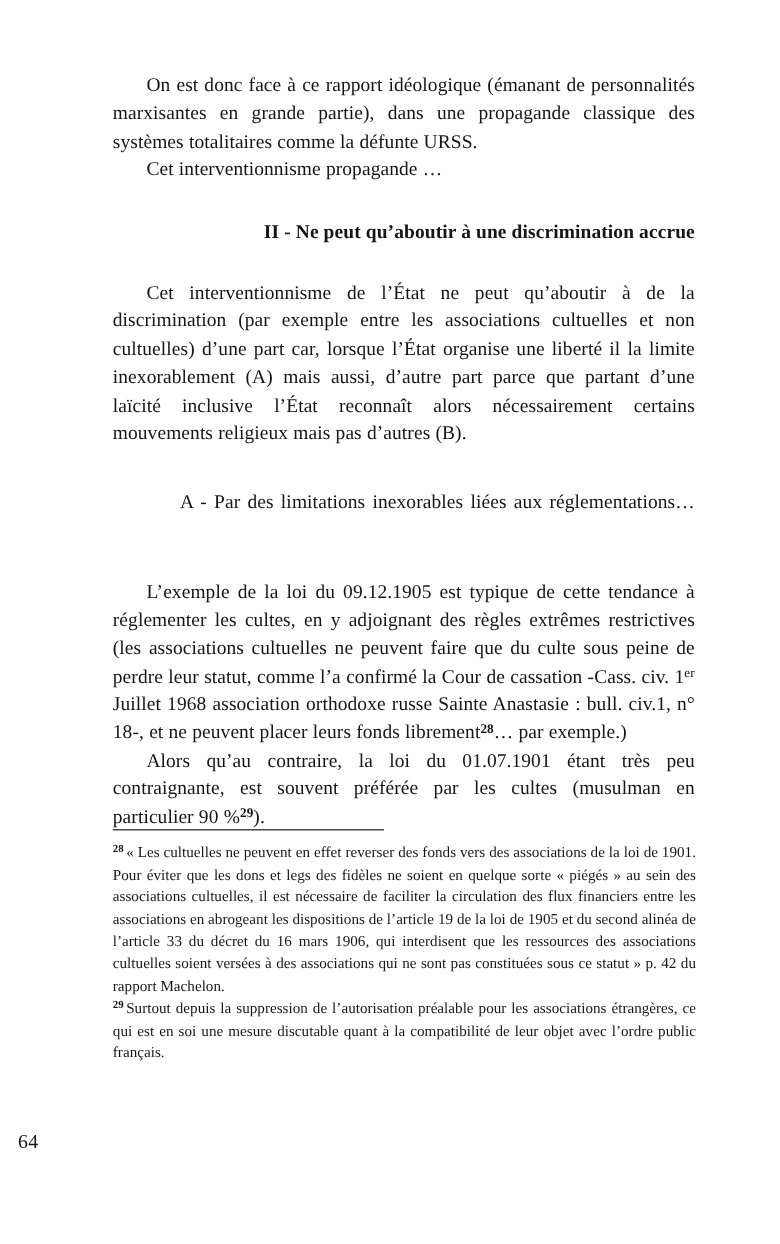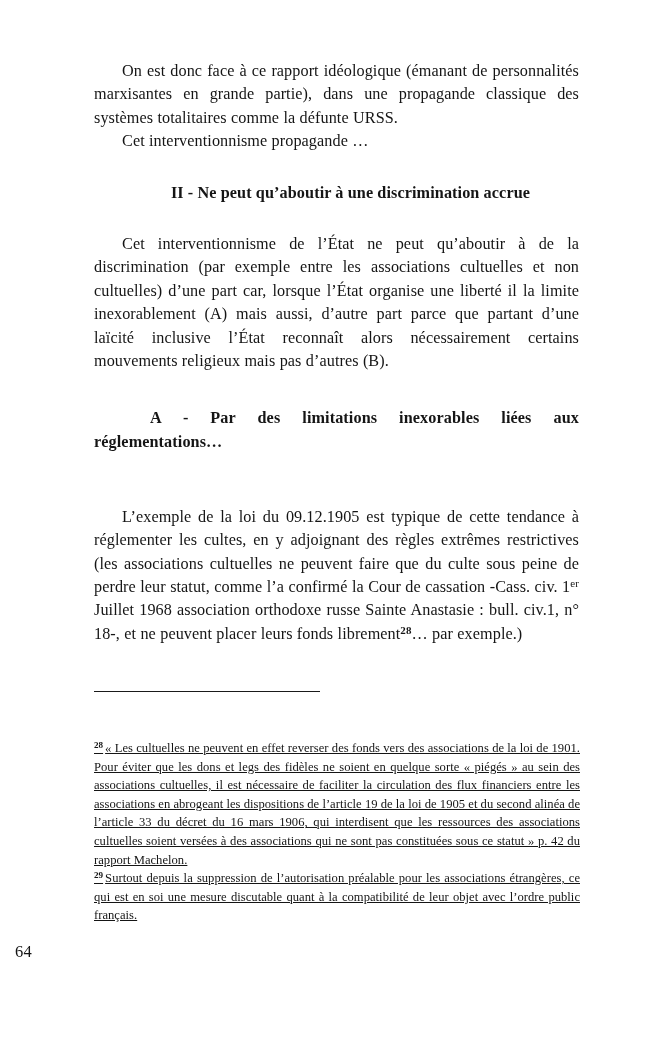--- a/index.html
+++ b/index.html
@@ -37,29 +37,29 @@
     letter-spacing: 0.08px;
     word-spacing: 0.2px;
   }
   .gap-md { height: 28px; }
   .gap-lg { height: 34px; }
   h2.heading {
     margin: 0;
     font-size: 16.2px;
     line-height: 23.4px;
     font-weight: bold;
-    text-align: center;
+    text-align: right;
     text-indent: 28px;
     letter-spacing: 0.1px;
   }
   h3.subheading {
     margin: 0;
     font-size: 16.2px;
     line-height: 23.4px;
-    font-weight: bold;
+    font-weight: normal;
     text-align: justify;
     text-indent: 56px;
     letter-spacing: 0.1px;
   }
   h3.subheading::after {
     content: "";
     display: inline-block;
     width: 100%;
     height: 0;
   }
@@ -70,23 +70,22 @@
     width: 485px;
   }
   .footnote-rule {
     width: 226px;
     height: 0;
     border-top: 1.6px solid #1a1a1a;
   }
   .footnotes {
     position: absolute;
     left: 94px;
-    top: 739px;
+    top: 701px;
     width: 486px;
-    text-decoration: underline;
   }
   p.footnote {
     margin: 0;
     font-size: 12.6px;
     line-height: 18.6px;
     text-align: justify;
     text-indent: 0;
     letter-spacing: 0.02px;
   }
   sup {
@@ -135,20 +134,21 @@
     <p class="body-par">Cet interventionnisme de l’État ne peut qu’aboutir à de la discrimination (par exemple entre les associations cultuelles et non cultuelles) d’une part car, lorsque l’État organise une liberté il la limite inexorablement (A) mais aussi, d’autre part parce que partant d’une laïcité inclusive l’État reconnaît alors nécessairement certains mouvements religieux mais pas d’autres (B).</p>
 
     <div class="gap-lg"></div>
 
     <h3 class="subheading">A -  Par des limitations inexorables liées aux réglementations…</h3>
 
     <div class="gap-md"></div>
 
     <p class="body-par"><span>L’exemple de la loi du 09.12.1905 est typique de cette tendance à réglementer les cultes, en y adjoignant des règles extrêmes restrictives (les associations cultuelles ne peuvent faire que du culte sous peine de perdre leur statut, comme l’a confirmé la Cour de cassation -Cass. civ. 1</span><sup class="plain">er</sup><span> Juillet 1968 association orthodoxe russe Sainte Anastasie : bull. civ.1, n° 18-, et ne peuvent placer leurs fonds librement</span><sup>28</sup><span>… par exemple.)</span></p>
 
+    <p class="body-par"><span>Alors qu’au contraire, la loi du 01.07.1901 étant très peu contraignante, est souvent préférée par les cultes (musulman en particulier 90 %</span><sup>29</sup><span>).</span></p>
 
   </div>
 
   <div class="sep-wrap">
     <div class="footnote-rule"></div>
   </div>
 
   <div class="footnotes">
 
     <p class="footnote"><span class="fn-marker">28</span><span>« Les cultuelles ne peuvent en effet reverser des fonds vers des associations de la loi de 1901. Pour éviter que les dons et legs des fidèles ne soient en quelque sorte « piégés » au sein des associations cultuelles, il est nécessaire de faciliter la circulation des flux financiers entre les associations en abrogeant les dispositions de l’article 19 de la loi de 1905 et du second alinéa de l’article 33 du décret du 16 mars 1906, qui interdisent que les ressources des associations cultuelles soient versées à des associations qui ne sont pas constituées sous ce statut » p. 42 du rapport Machelon.</span></p>

